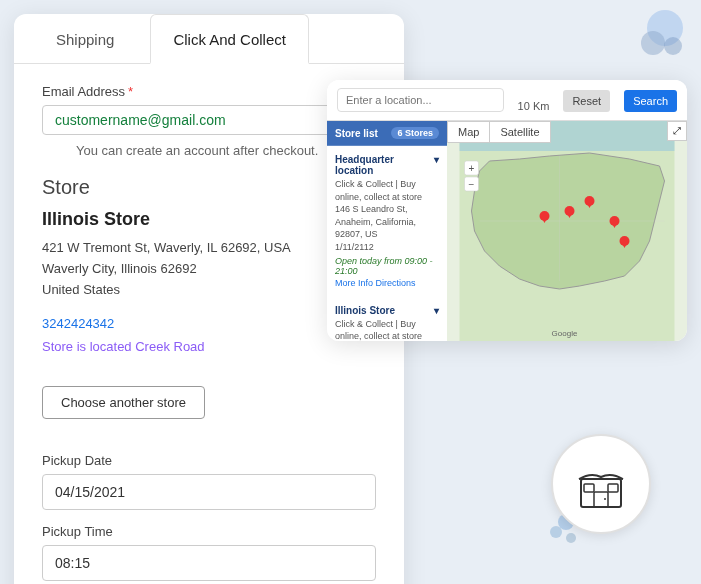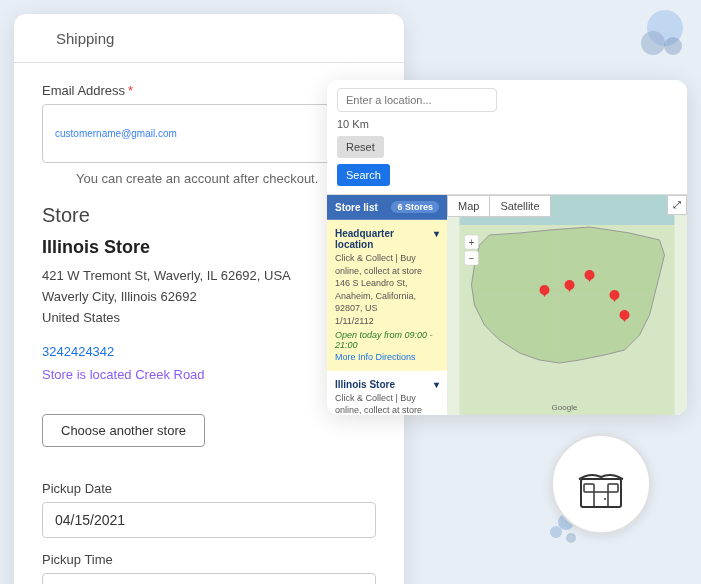--- a/index.html
+++ b/index.html
@@ -63,23 +63,23 @@
       margin-bottom: 6px;
     }
     .required-star {
       color: #e33;
       margin-left: 3px;
     }
     .input-field {
       width: 100%;
       border: 1px solid #ccc;
       border-radius: 4px;
-      padding: 23px 12px;
-      font-size: 10px;
-      color: #3b82f6;
+      padding: 6px 12px;
+      font-size: 14px;
+      color: #15803d;
       outline: none;
     }
     .input-hint {
       font-size: 13px;
       color: #666;
       margin-top: 8px;
       margin-left: 34px;
     }
 
     
@@ -154,26 +154,25 @@
       top: 80px;
       width: 360px;
       background: #fff;
       border-radius: 12px;
       box-shadow: 0 4px 24px rgba(0,0,0,0.12);
       overflow: hidden;
       z-index: 3;
     }
     .map-search-bar {
       display: flex;
-      align-items: flex-start;
+      align-items: flex-end;
       padding: 8px 10px;
       background: #fff;
       border-bottom: 1px solid #ddd;
-      gap: 6px;
-      flex-direction: column;
+      gap: 14px;
     }
     .map-search-input {
       flex: 1;
       border: 1px solid #ddd;
       border-radius: 4px;
       padding: 5px 8px;
       font-size: 11px;
       color: #888;
       outline: none;
     }
@@ -227,21 +226,21 @@
       padding: 1px 6px;
       font-size: 9px;
     }
     .store-item {
       padding: 8px 8px;
       border-bottom: 1px solid rgba(255,255,255,0.15);
       background: #fff;
       color: #333;
     }
     .store-item.active {
-      background: #fef9c3;
+      background: #ffffff;
     }
     .store-item-name {
       font-size: 10px;
       font-weight: 600;
       color: #1a3a6e;
       margin-bottom: 2px;
       display: flex;
       justify-content: space-between;
     }
     .store-item-desc {
@@ -337,20 +336,21 @@
     <circle cx="50" cy="20" r="18" fill="#b0ccee" opacity="0.7"></circle>
     <circle cx="38" cy="35" r="12" fill="#90aacc" opacity="0.5"></circle>
     <circle cx="58" cy="38" r="9" fill="#7090bb" opacity="0.4"></circle>
   </svg>
 </div>
 
 <div class="main-card">
 
   <div class="tabs">
     <button class="tab">Shipping</button>
+    <button class="tab active">Click And Collect</button>
   </div>
 
   <div class="form-section">
     <div class="field-label">
       <span>Email Address</span><span class="required-star">*</span>
     </div>
     <input class="input-field" type="email" value="customername@gmail.com" style="">
     <div class="input-hint">You can create an account after checkout.</div>
   </div>
 

